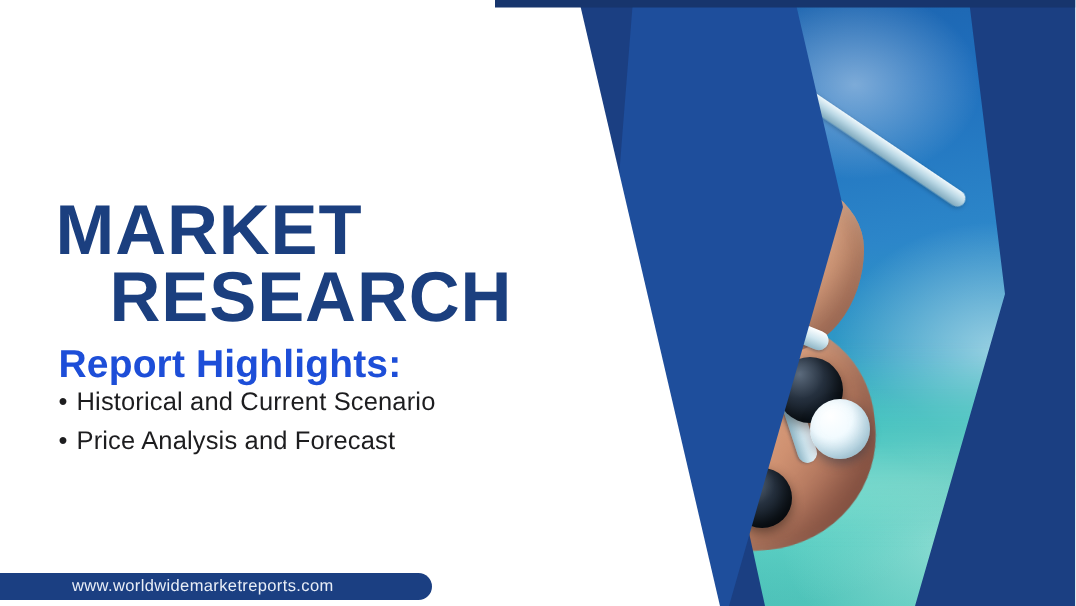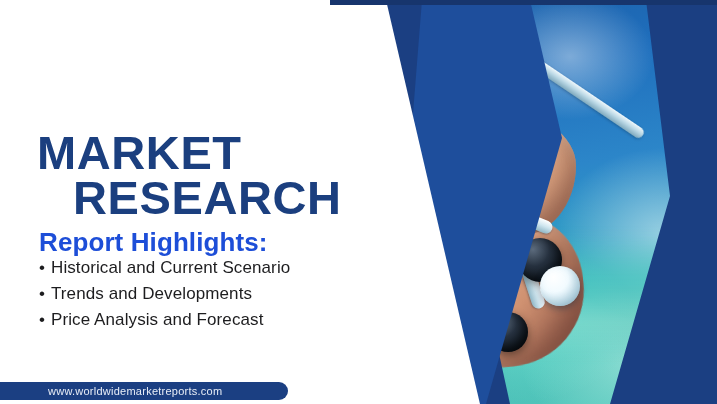--- a/index.html
+++ b/index.html
@@ -372,23 +372,20 @@
     <span class="l2">RESEARCH</span>
   </div>
 
   <div class="highlights-label">Report Highlights:</div>
 
   <ul class="bullets">
     <li>
       <span class="dot">•</span><span>Historical and Current Scenario</span>
     </li>
     <li>
-      <span class="dot">•</span><span>Trends and Developments</span>
-    </li>
-    <li>
       <span class="dot">•</span><span>Price Analysis and Forecast</span>
     </li>
   </ul>
 
   <div class="url-bar"></div>
   <div class="url-text">www.worldwidemarketreports.com</div>
 
 </div>
 
 </body></html>

